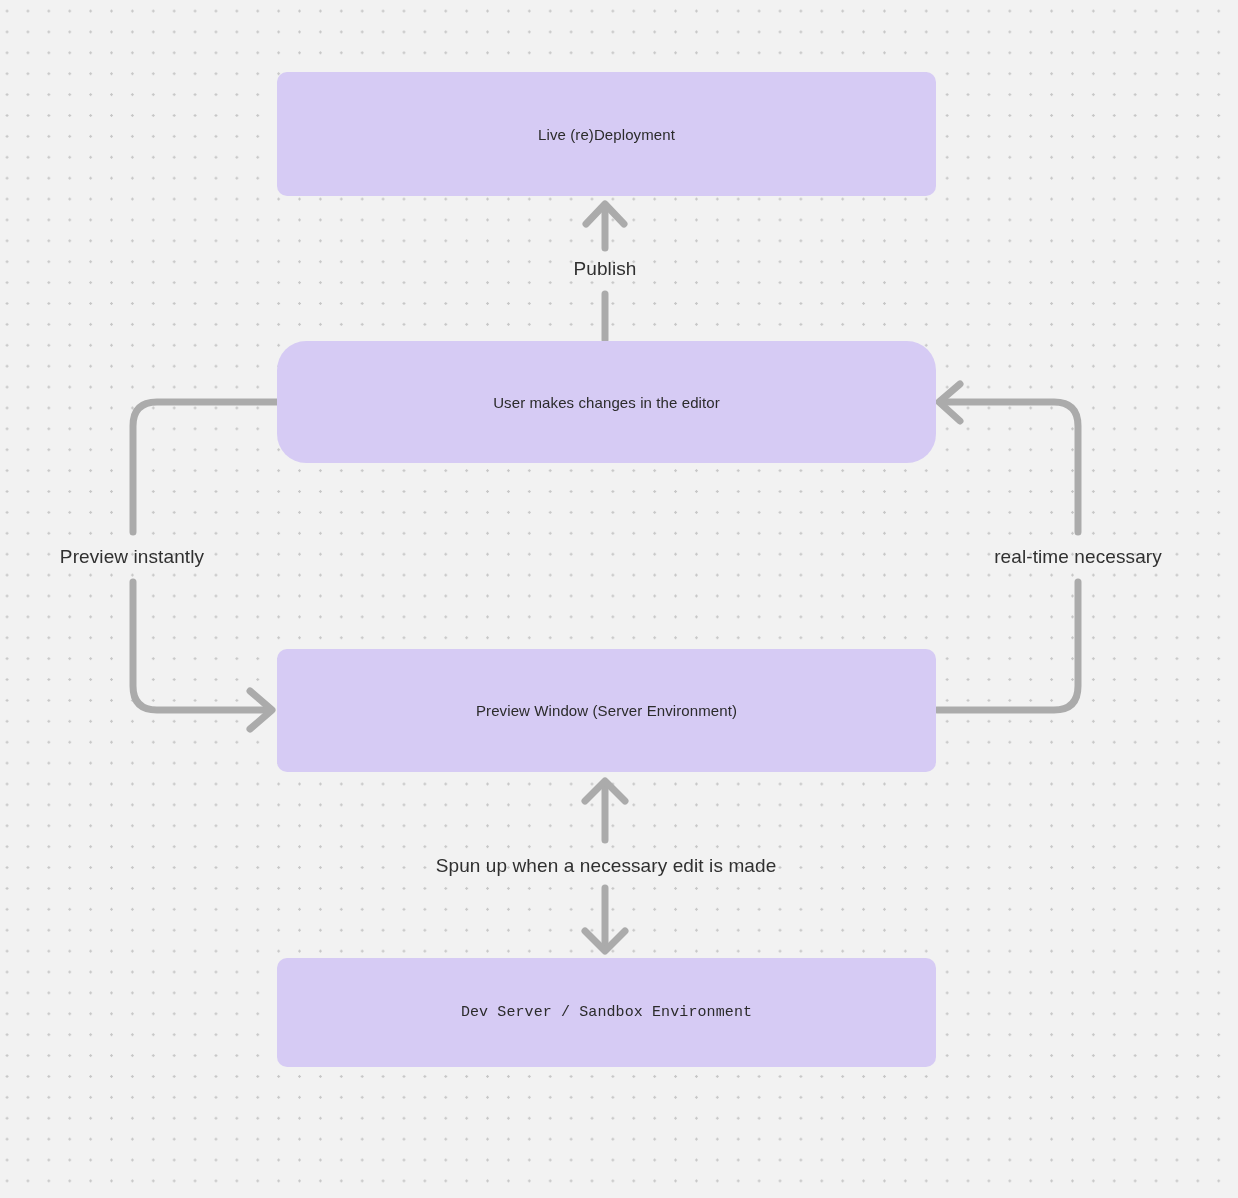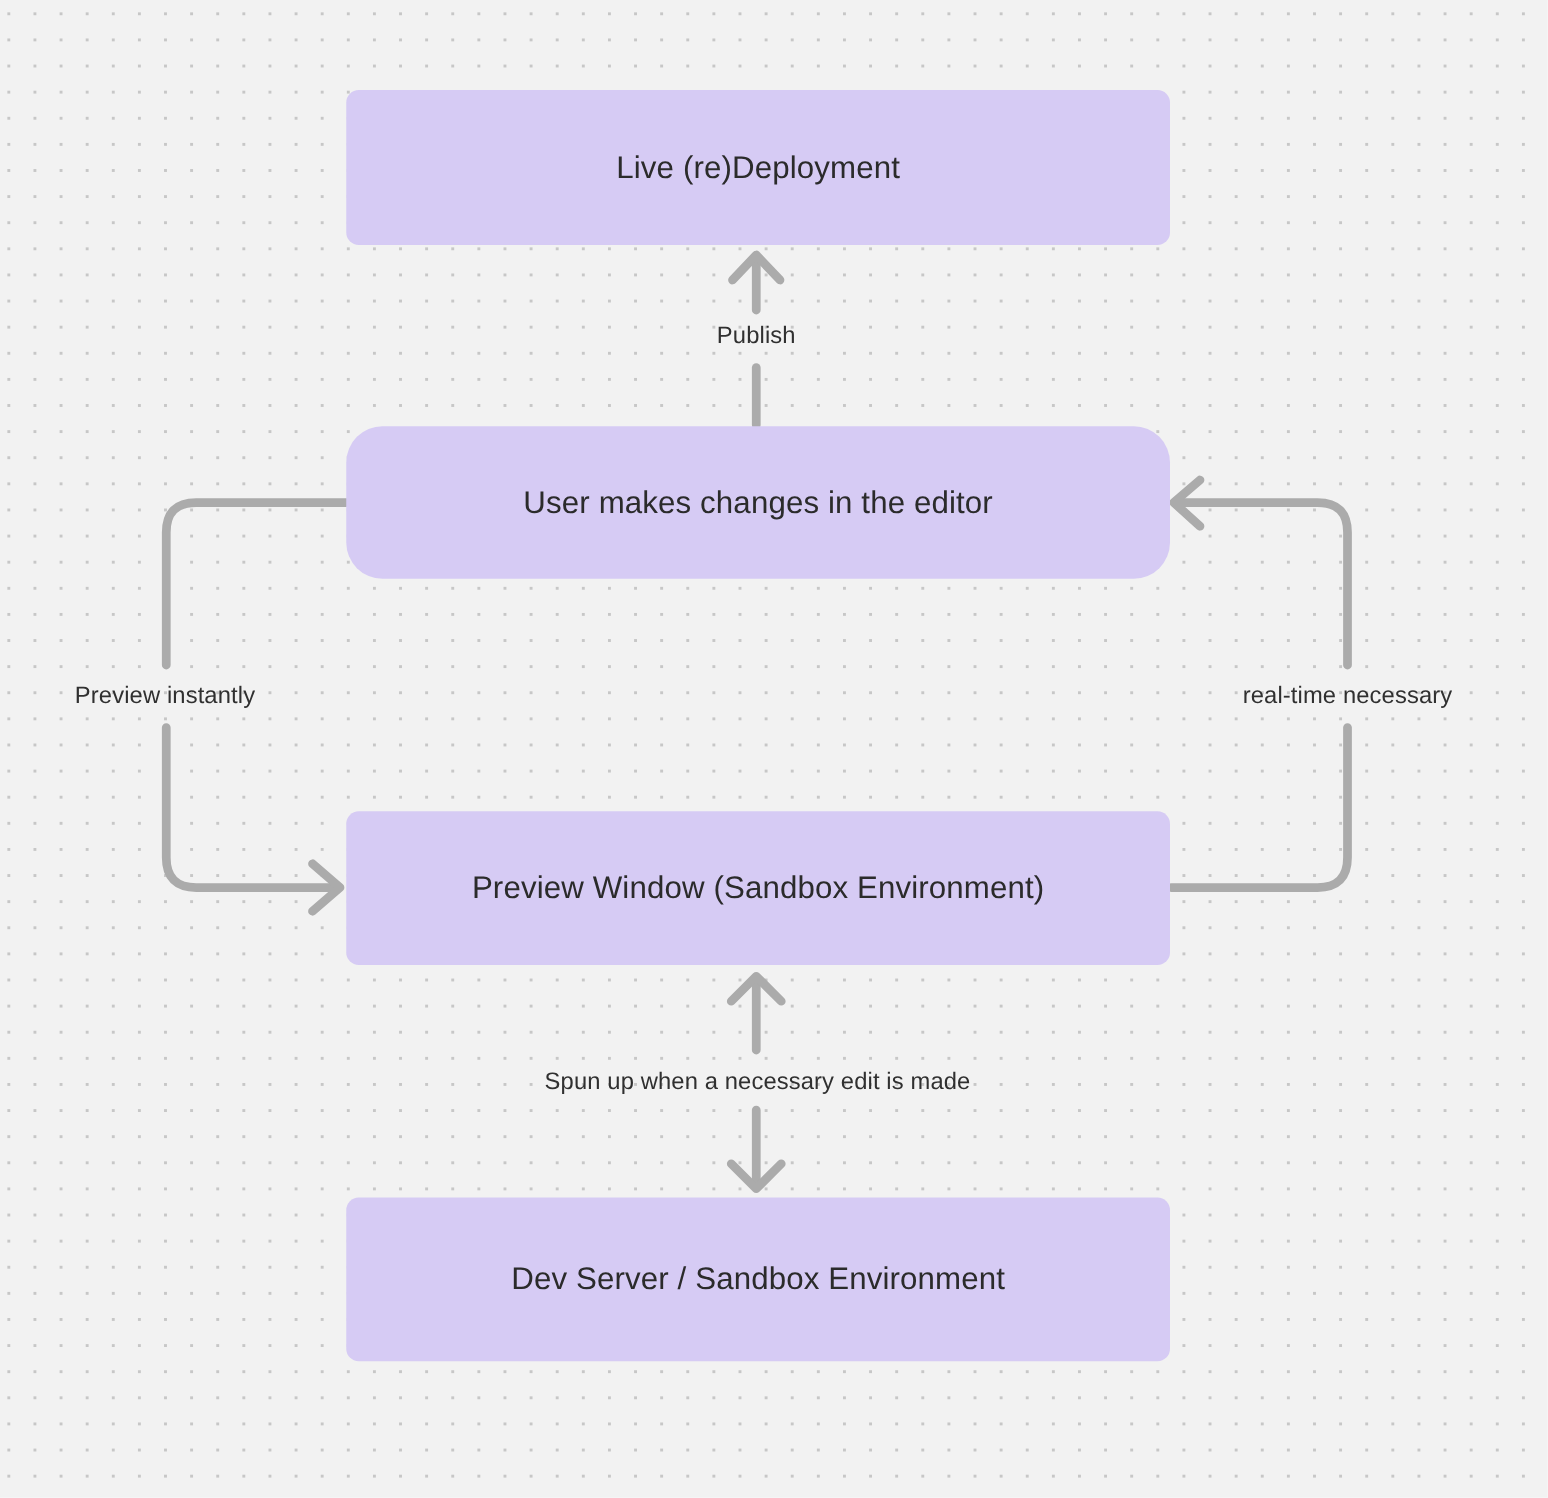--- a/index.html
+++ b/index.html
@@ -35,28 +35,28 @@
     position: absolute;
     left: 277px;
     width: 659px;
     border-radius: 10px;
     background: var(--node-fill, #d6cbf4);
     display: flex;
     align-items: center;
     justify-content: center;
     text-align: center;
     color: var(--node-text, #2b2b2b);
-    font-size: 25px;
+    font-size: 15px;
     font-weight: 500;
     letter-spacing: 0.1px;
   }
   .node-live      { top: 72px;  height: 124px; }
   .node-editor    { top: 341px; height: 122px; border-radius: 29px; }
   .node-preview   { top: 649px; height: 123px; }
-  .node-devserver { top: 958px; height: 131px; }
+  .node-devserver { top: 958px; height: 109px; font-family: Liberation Mono, monospace; }
   .edge-label {
     position: absolute;
     transform: translate(-50%, -50%);
     white-space: nowrap;
     color: var(--label-text, #303030);
     font-size: 19px;
     font-weight: 400;
     letter-spacing: 0.1px;
   }
   .label-publish   { left: 605px;  top: 269px; }
@@ -91,21 +91,21 @@
 
   <div class="node node-live">
     <span>Live (re)Deployment</span>
   </div>
 
   <div class="node node-editor">
     <span>User makes changes in the editor</span>
   </div>
 
   <div class="node node-preview">
-    <span>Preview Window (Sandbox Environment)</span>
+    <span>Preview Window (Server Environment)</span>
   </div>
 
   <div class="node node-devserver">
     <span>Dev Server / Sandbox Environment</span>
   </div>
 
   <div class="edge-label label-publish">Publish</div>
   <div class="edge-label label-updates">Preview instantly</div>
   <div class="edge-label label-realtime">real-time necessary</div>
   <div class="edge-label label-spunup">Spun up when a necessary edit is made</div>

